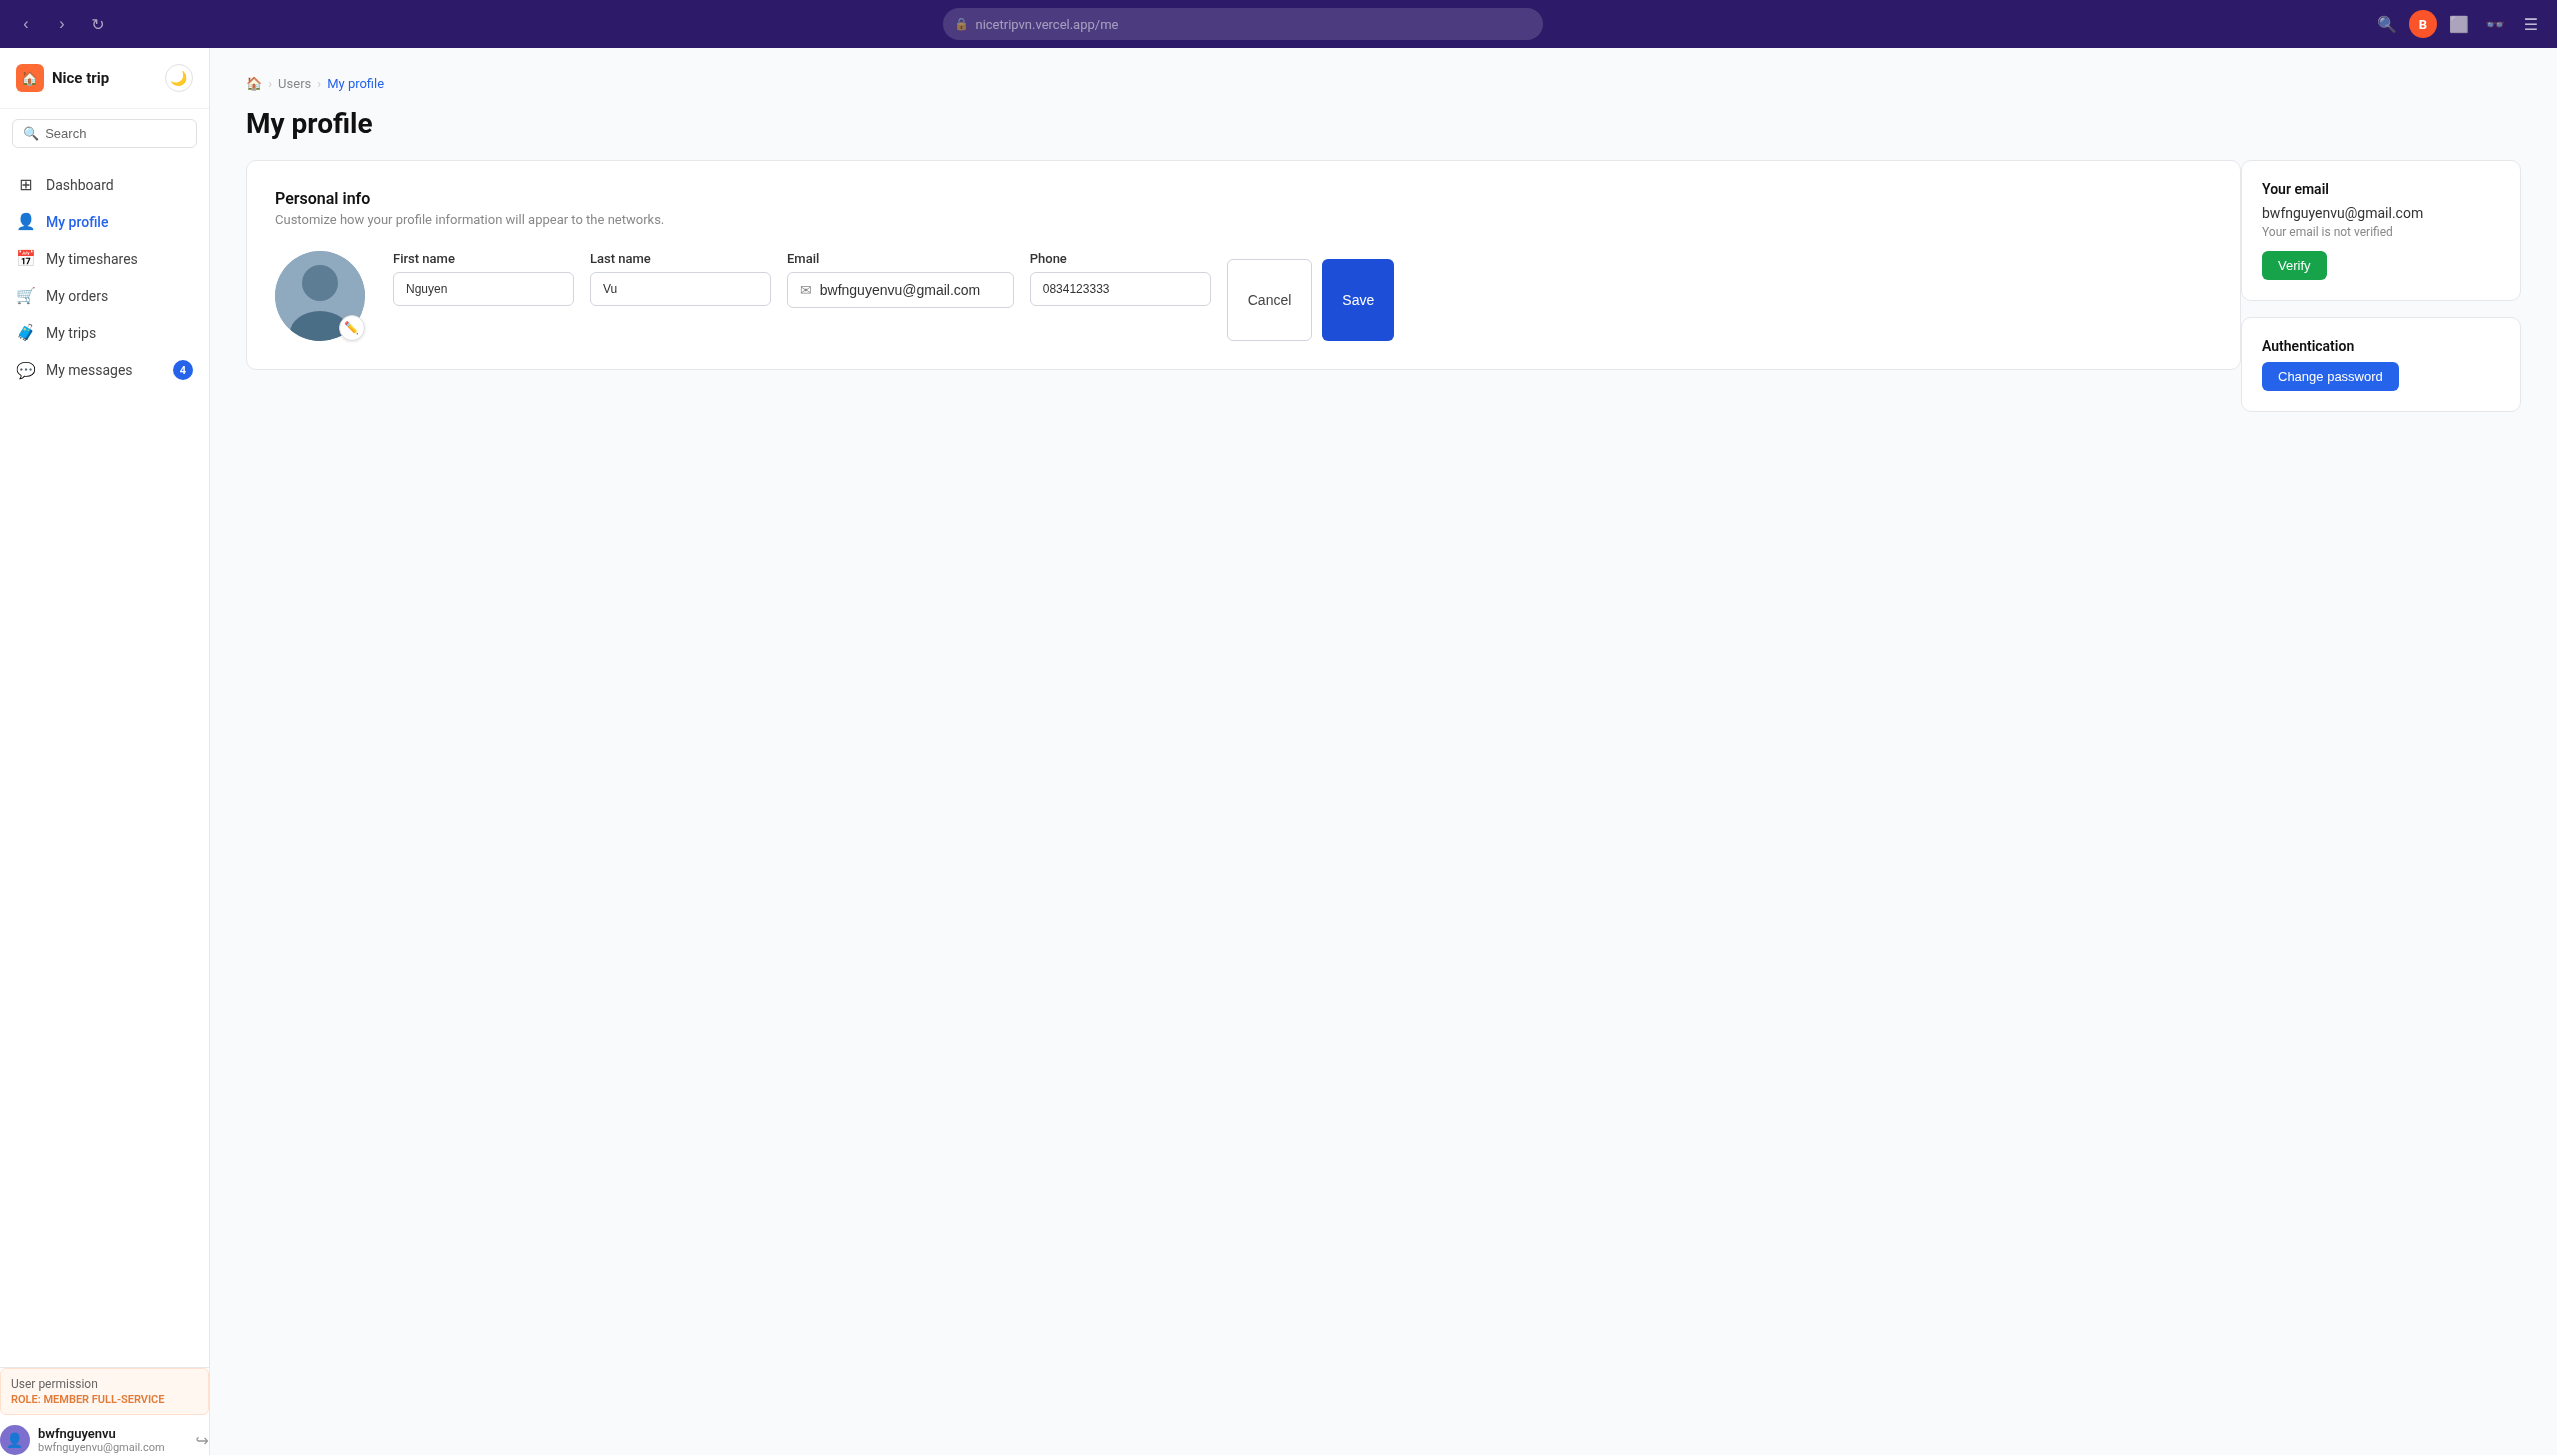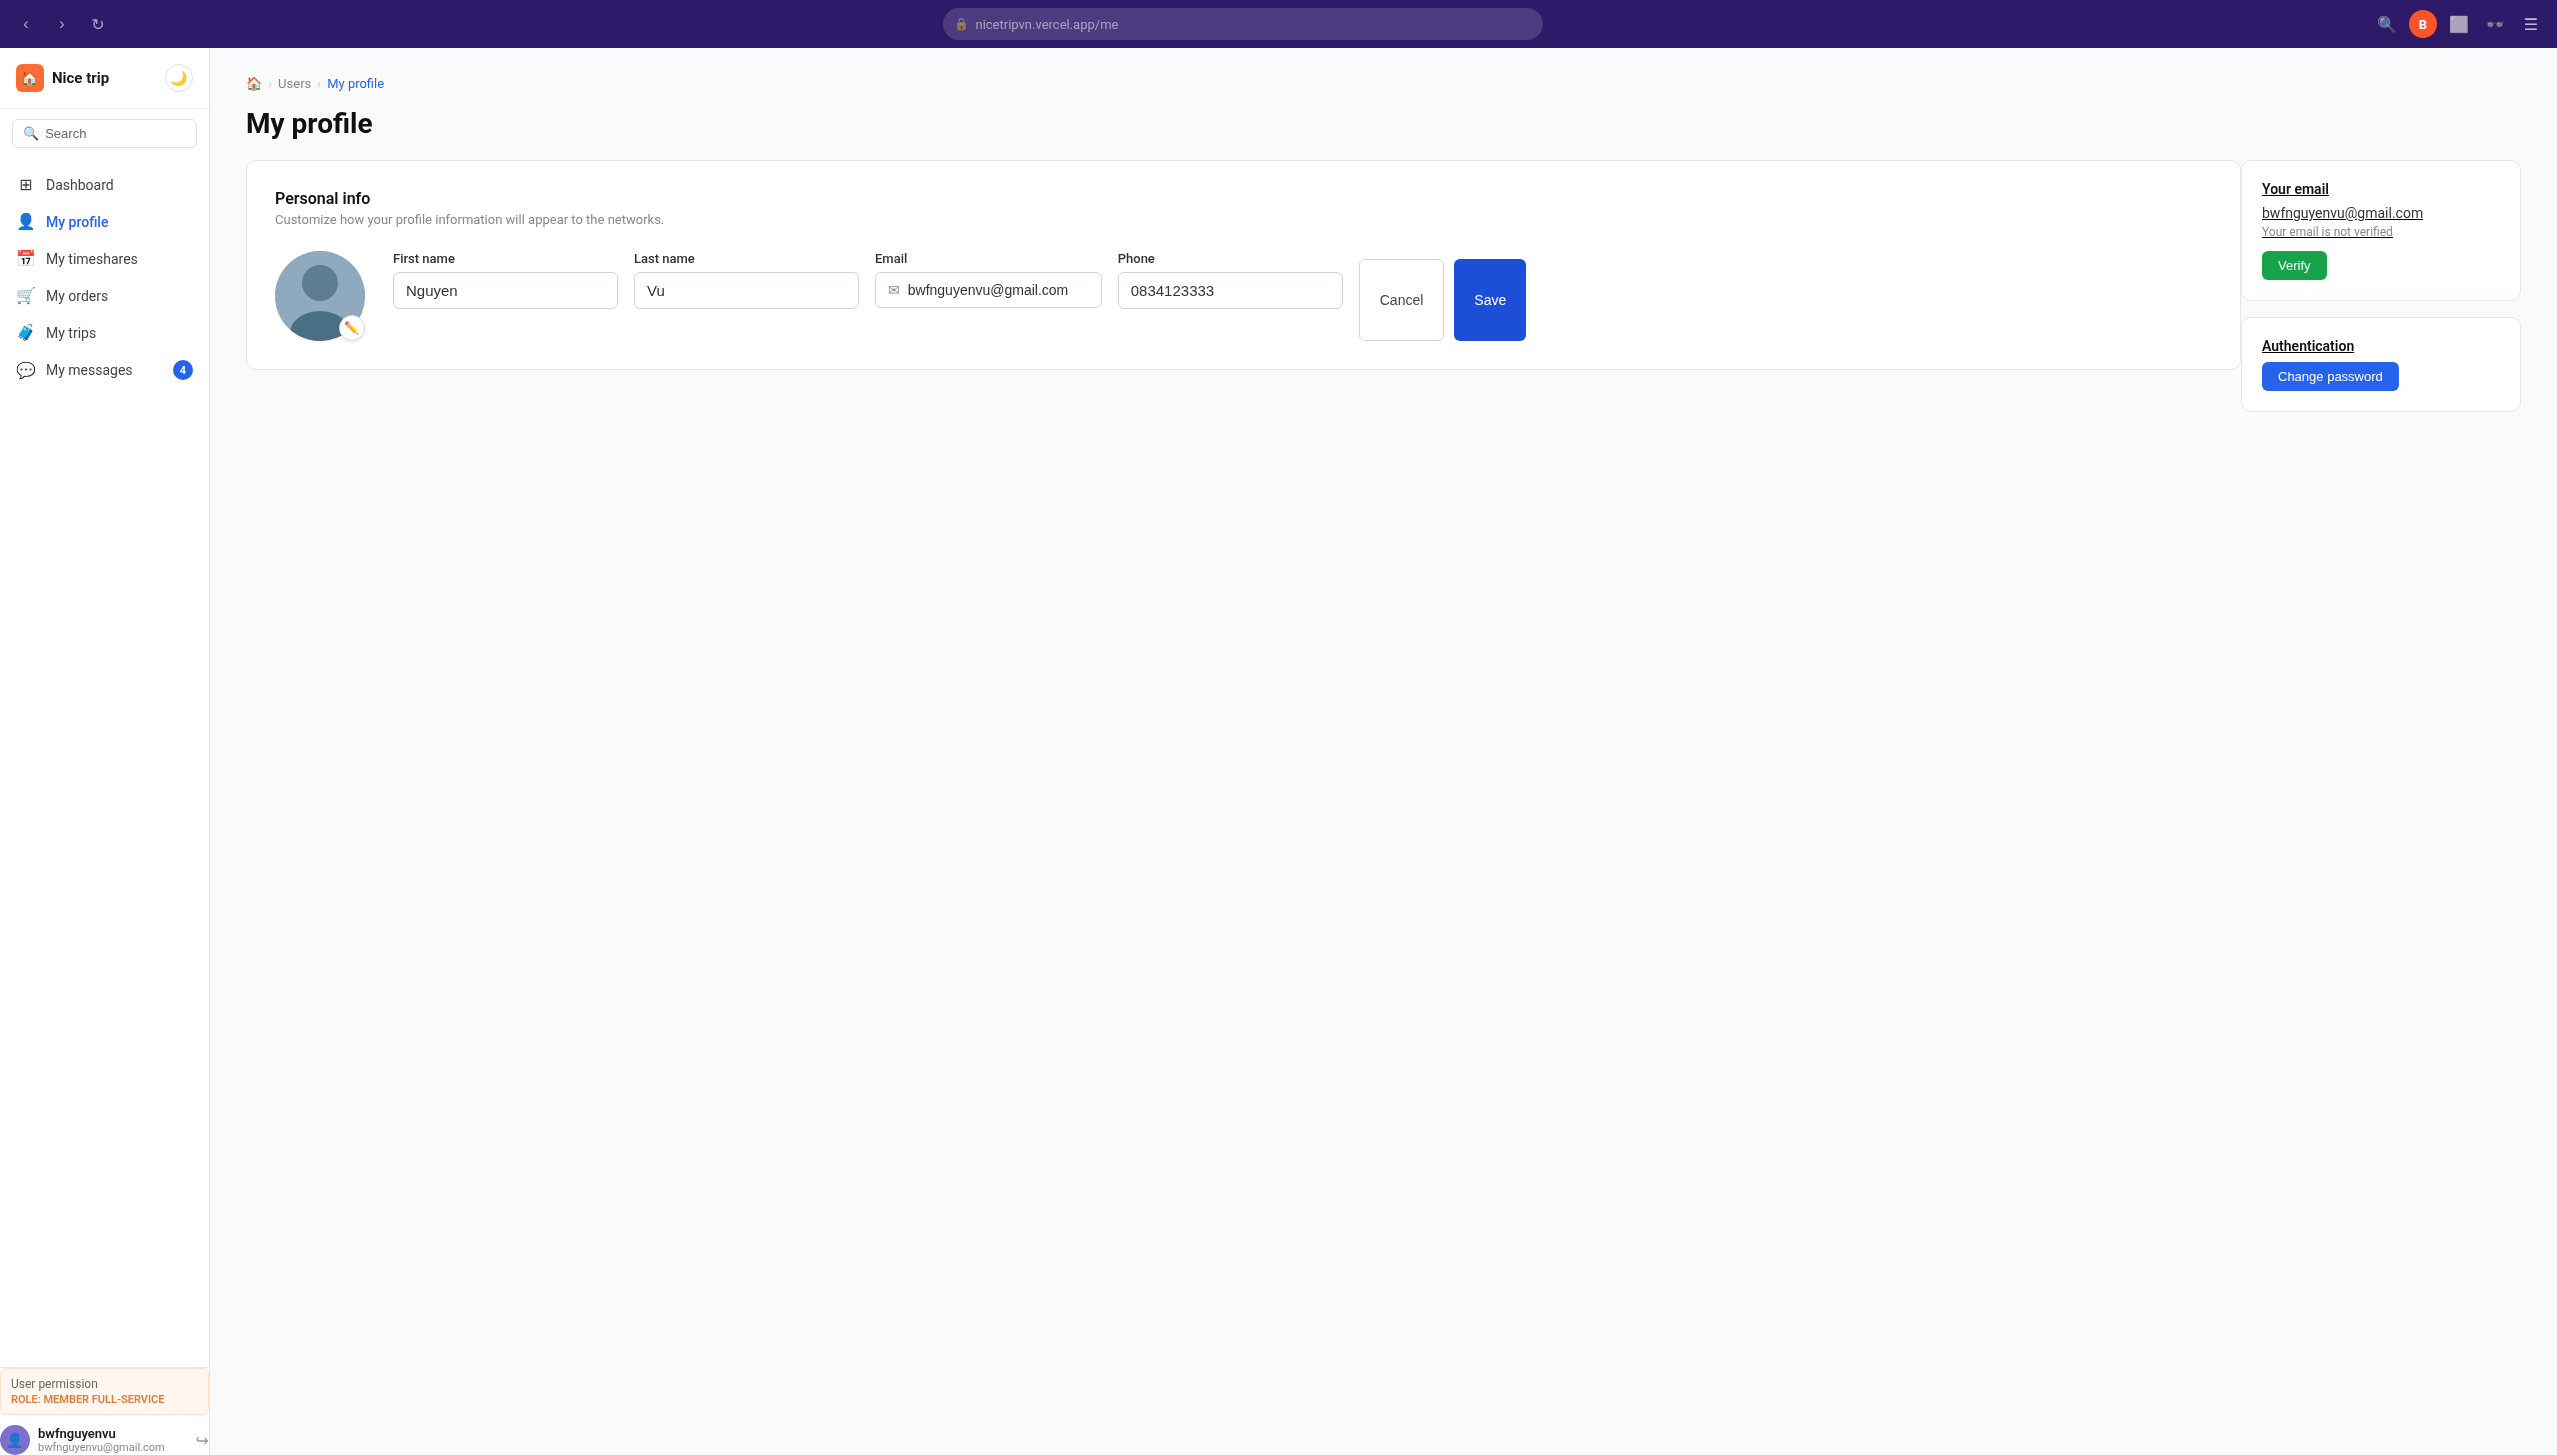--- a/index.html
+++ b/index.html
@@ -330,21 +330,21 @@
     }
     .form-label {
       font-size: 13px;
       font-weight: 500;
       color: #333;
     }
     .form-input {
       border: 1px solid #d1d5db;
       border-radius: 6px;
       padding: 9px 12px;
-      font-size: 15px;
+      font-size: 12px;
       color: #333;
       outline: none;
       transition: border-color 0.15s;
     }
     .email-input-wrapper {
       display: flex;
       align-items: center;
       border: 1px solid #d1d5db;
       border-radius: 6px;
       padding: 9px 12px;
@@ -385,21 +385,20 @@
       cursor: pointer;
       font-weight: 500;
     }
 
     
     .right-cards {
       width: 280px;
       display: flex;
       flex-direction: column;
       gap: 16px;
-      text-decoration: underline;
     }
     .info-card {
       background: white;
       border: 1px solid #e5e7eb;
       border-radius: 10px;
       padding: 20px;
     }
     .info-card-title {
       font-size: 14px;
       font-weight: 600;

